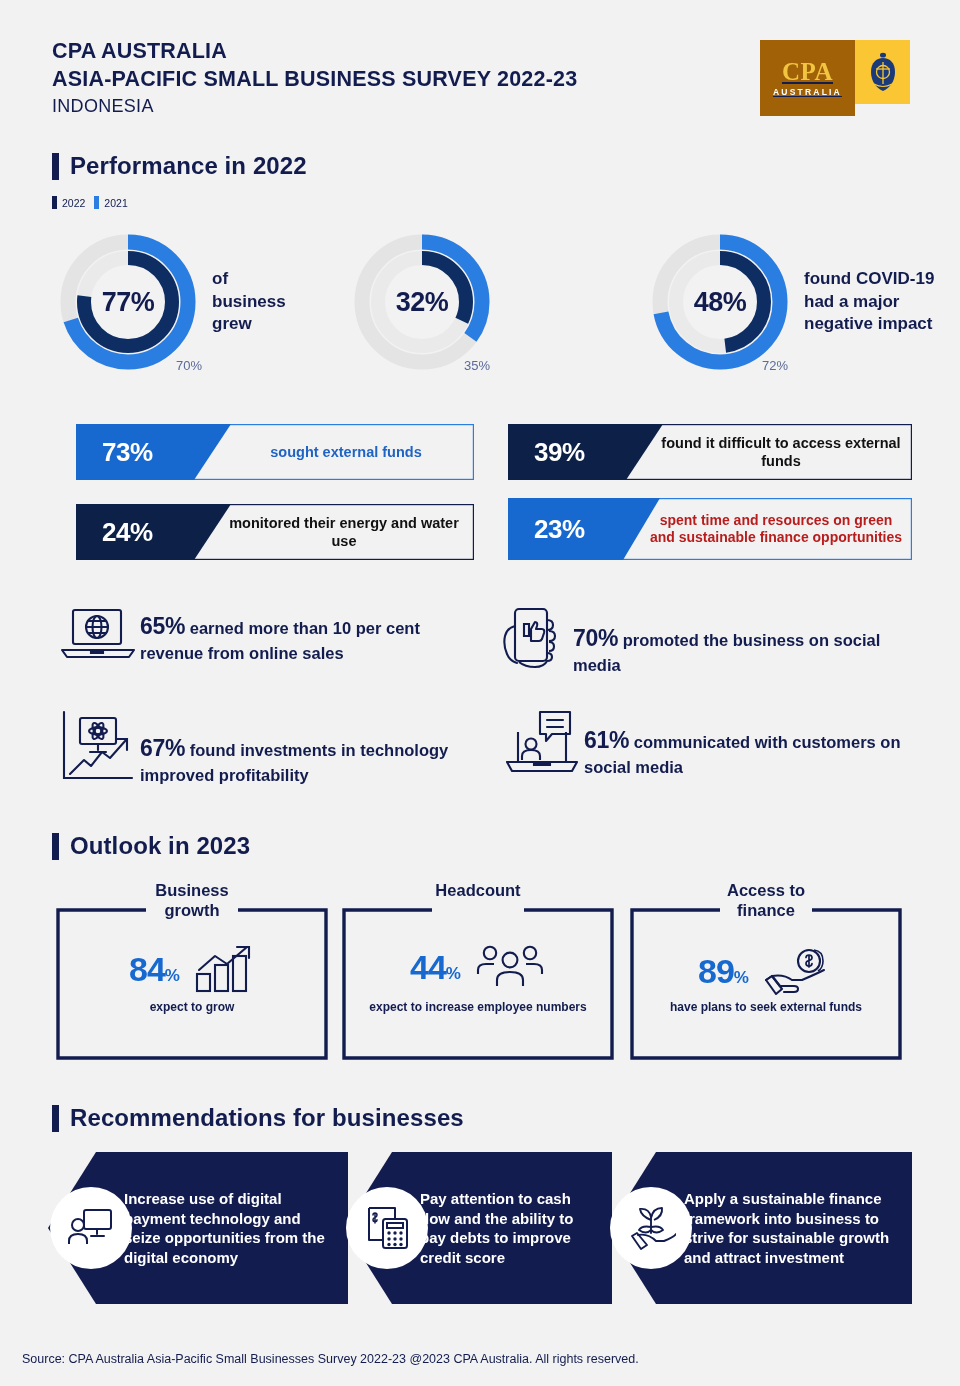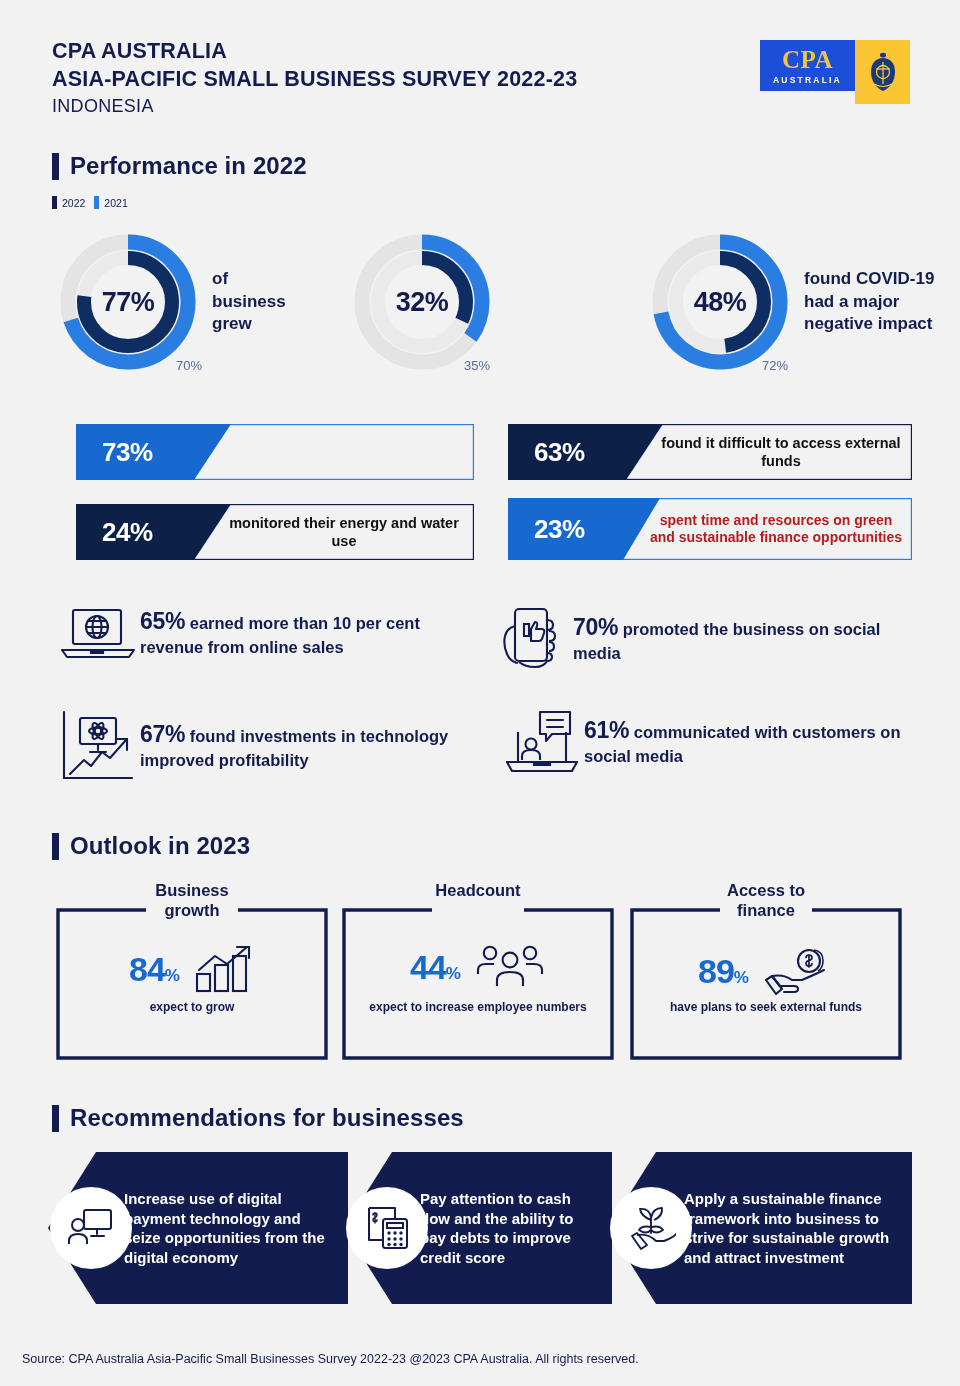--- a/index.html
+++ b/index.html
@@ -14,22 +14,22 @@
 
   
   .header { position: absolute; left: 52px; top: 38px; }
   .h-line1, .h-line2 {
     font-size: 21.5px; font-weight: bold; letter-spacing: .2px;
     color: #131c4e; line-height: 1.28;
   }
   .h-line3 { font-size: 18px; color: #131c4e; line-height: 1.5; letter-spacing: .3px; }
 
   .logo { position: absolute; left: 760px; top: 40px; width: 150px; height: 64px; display: flex; }
-  .logo-blue { width: 95px; height: 51px; background: #1d4ed8; display: flex;
-               flex-direction: column; align-items: center; justify-content: center; }
+  .logo-blue { width: 95px; height: 76px; background: #a16207; display: flex;
+               flex-direction: column; align-items: center; justify-content: center; text-decoration: underline; }
   .logo-cpa { font-size: 25px; font-weight: bold; color: #f2c541; line-height: 1;
               letter-spacing: .5px; font-family: "Liberation Serif", serif; }
   .logo-aus { font-size: 8.5px; font-weight: bold; color: #ffffff; letter-spacing: 2.2px; margin-top: 3px; }
   .logo-gold { width: 55px; height: 64px; background: #fbc633; display: flex;
                align-items: center; justify-content: center; }
 
   
   .sec-title { position: absolute; display: flex; align-items: center; gap: 11px; }
   .sec-bar { width: 7px; height: 27px; background: #131c4e; }
   .sec-text { font-size: 24px; font-weight: bold; color: #131c4e; letter-spacing: .1px; }
@@ -67,21 +67,21 @@
     display: flex; align-items: center; padding-left: 26px;
     font-size: 26px; font-weight: bold; color: #ffffff; letter-spacing: -.5px;
   }
   .banner-text {
     position: absolute; right: 8px; top: 0; height: 100%; z-index: 3;
     display: flex; align-items: center; justify-content: center; text-align: center;
     font-size: 14.5px; font-weight: bold; line-height: 1.25;
   }
 
   
-  .istat { position: absolute; display: flex; align-items: center; }
+  .istat { position: absolute; display: flex; align-items: flex-end; }
   .istat-icon { width: 84px; flex: none; display: flex; justify-content: center; padding-top: 4px; }
   .istat-text { font-size: 16.5px; font-weight: bold; color: #131c4e; line-height: 1.34; }
   .istat-text .big { font-size: 23px; font-weight: bold; letter-spacing: -.3px; }
 
   
   .obox { position: absolute; width: 272px; height: 152px; }
   .obox-frame { position: absolute; inset: 0; }
   .obox-title {
     position: absolute; left: 0; right: 0; top: -28px; text-align: center;
     font-size: 16.5px; font-weight: bold; color: #131c4e; line-height: 1.22;
@@ -203,30 +203,31 @@
     </div>
   </div>
 
   <div class="banner" style="left:76px; top:424px; width:398px;">
     <div class="banner-inner">
       <svg width="398" height="56" viewBox="0 0 398 56" style="position:absolute;inset:0;">
         <rect x="0.5" y="0.5" width="397" height="55" fill="#f2f2f2" stroke="#2a7de1" stroke-width="1.4"></rect>
         <polygon points="0,0 155,0 118,56 0,56" fill="#1769cf"></polygon>
       </svg>
       <div class="banner-pct">73%</div>
+      <div class="banner-text" style="left:150px; color:#1f63c4;">sought external funds</div>
     </div>
   </div>
 
   <div class="banner" style="left:508px; top:424px; width:404px;">
     <div class="banner-inner">
       <svg width="404" height="56" viewBox="0 0 404 56" style="position:absolute;inset:0;">
         <rect x="0.5" y="0.5" width="403" height="55" fill="#f2f2f2" stroke="#131c4e" stroke-width="1.4"></rect>
         <polygon points="0,0 155,0 118,56 0,56" fill="#0d2148"></polygon>
       </svg>
-      <div class="banner-pct">63%</div>
+      <div class="banner-pct">39%</div>
       <div class="banner-text" style="left:150px; color:#111111;">found it difficult to access external funds</div>
     </div>
   </div>
 
   <div class="banner" style="left:76px; top:504px; width:398px;">
     <div class="banner-inner">
       <svg width="398" height="56" viewBox="0 0 398 56" style="position:absolute;inset:0;">
         <rect x="0.5" y="0.5" width="397" height="55" fill="#f2f2f2" stroke="#131c4e" stroke-width="1.4"></rect>
         <polygon points="0,0 155,0 118,56 0,56" fill="#0d2148"></polygon>
       </svg>

